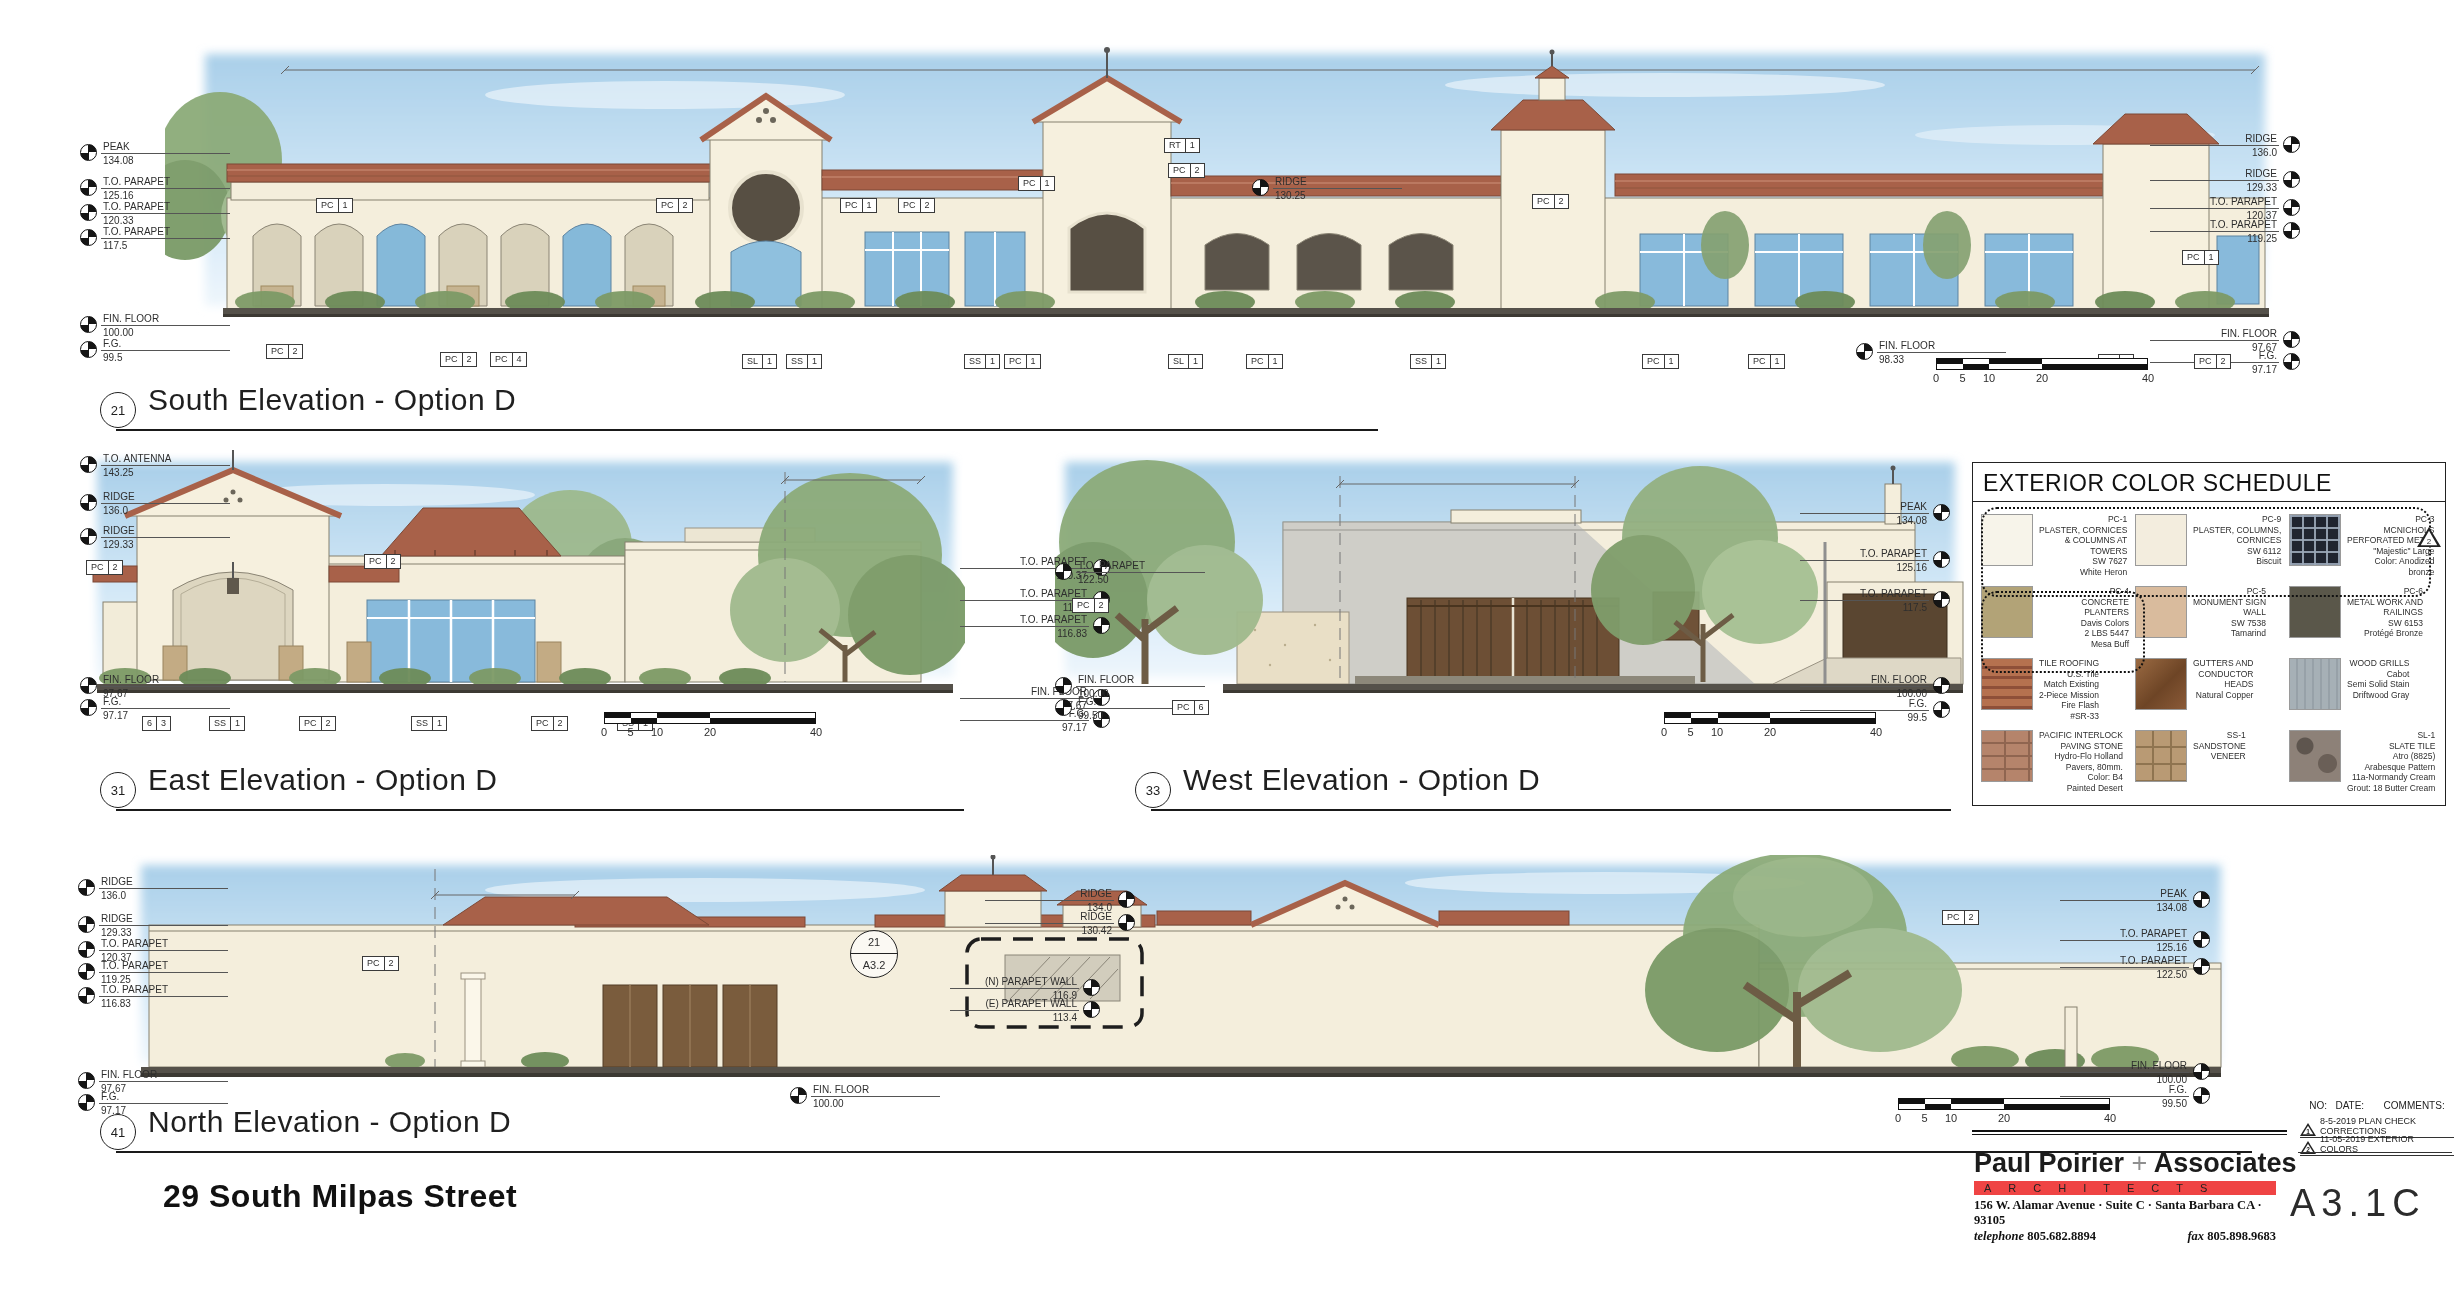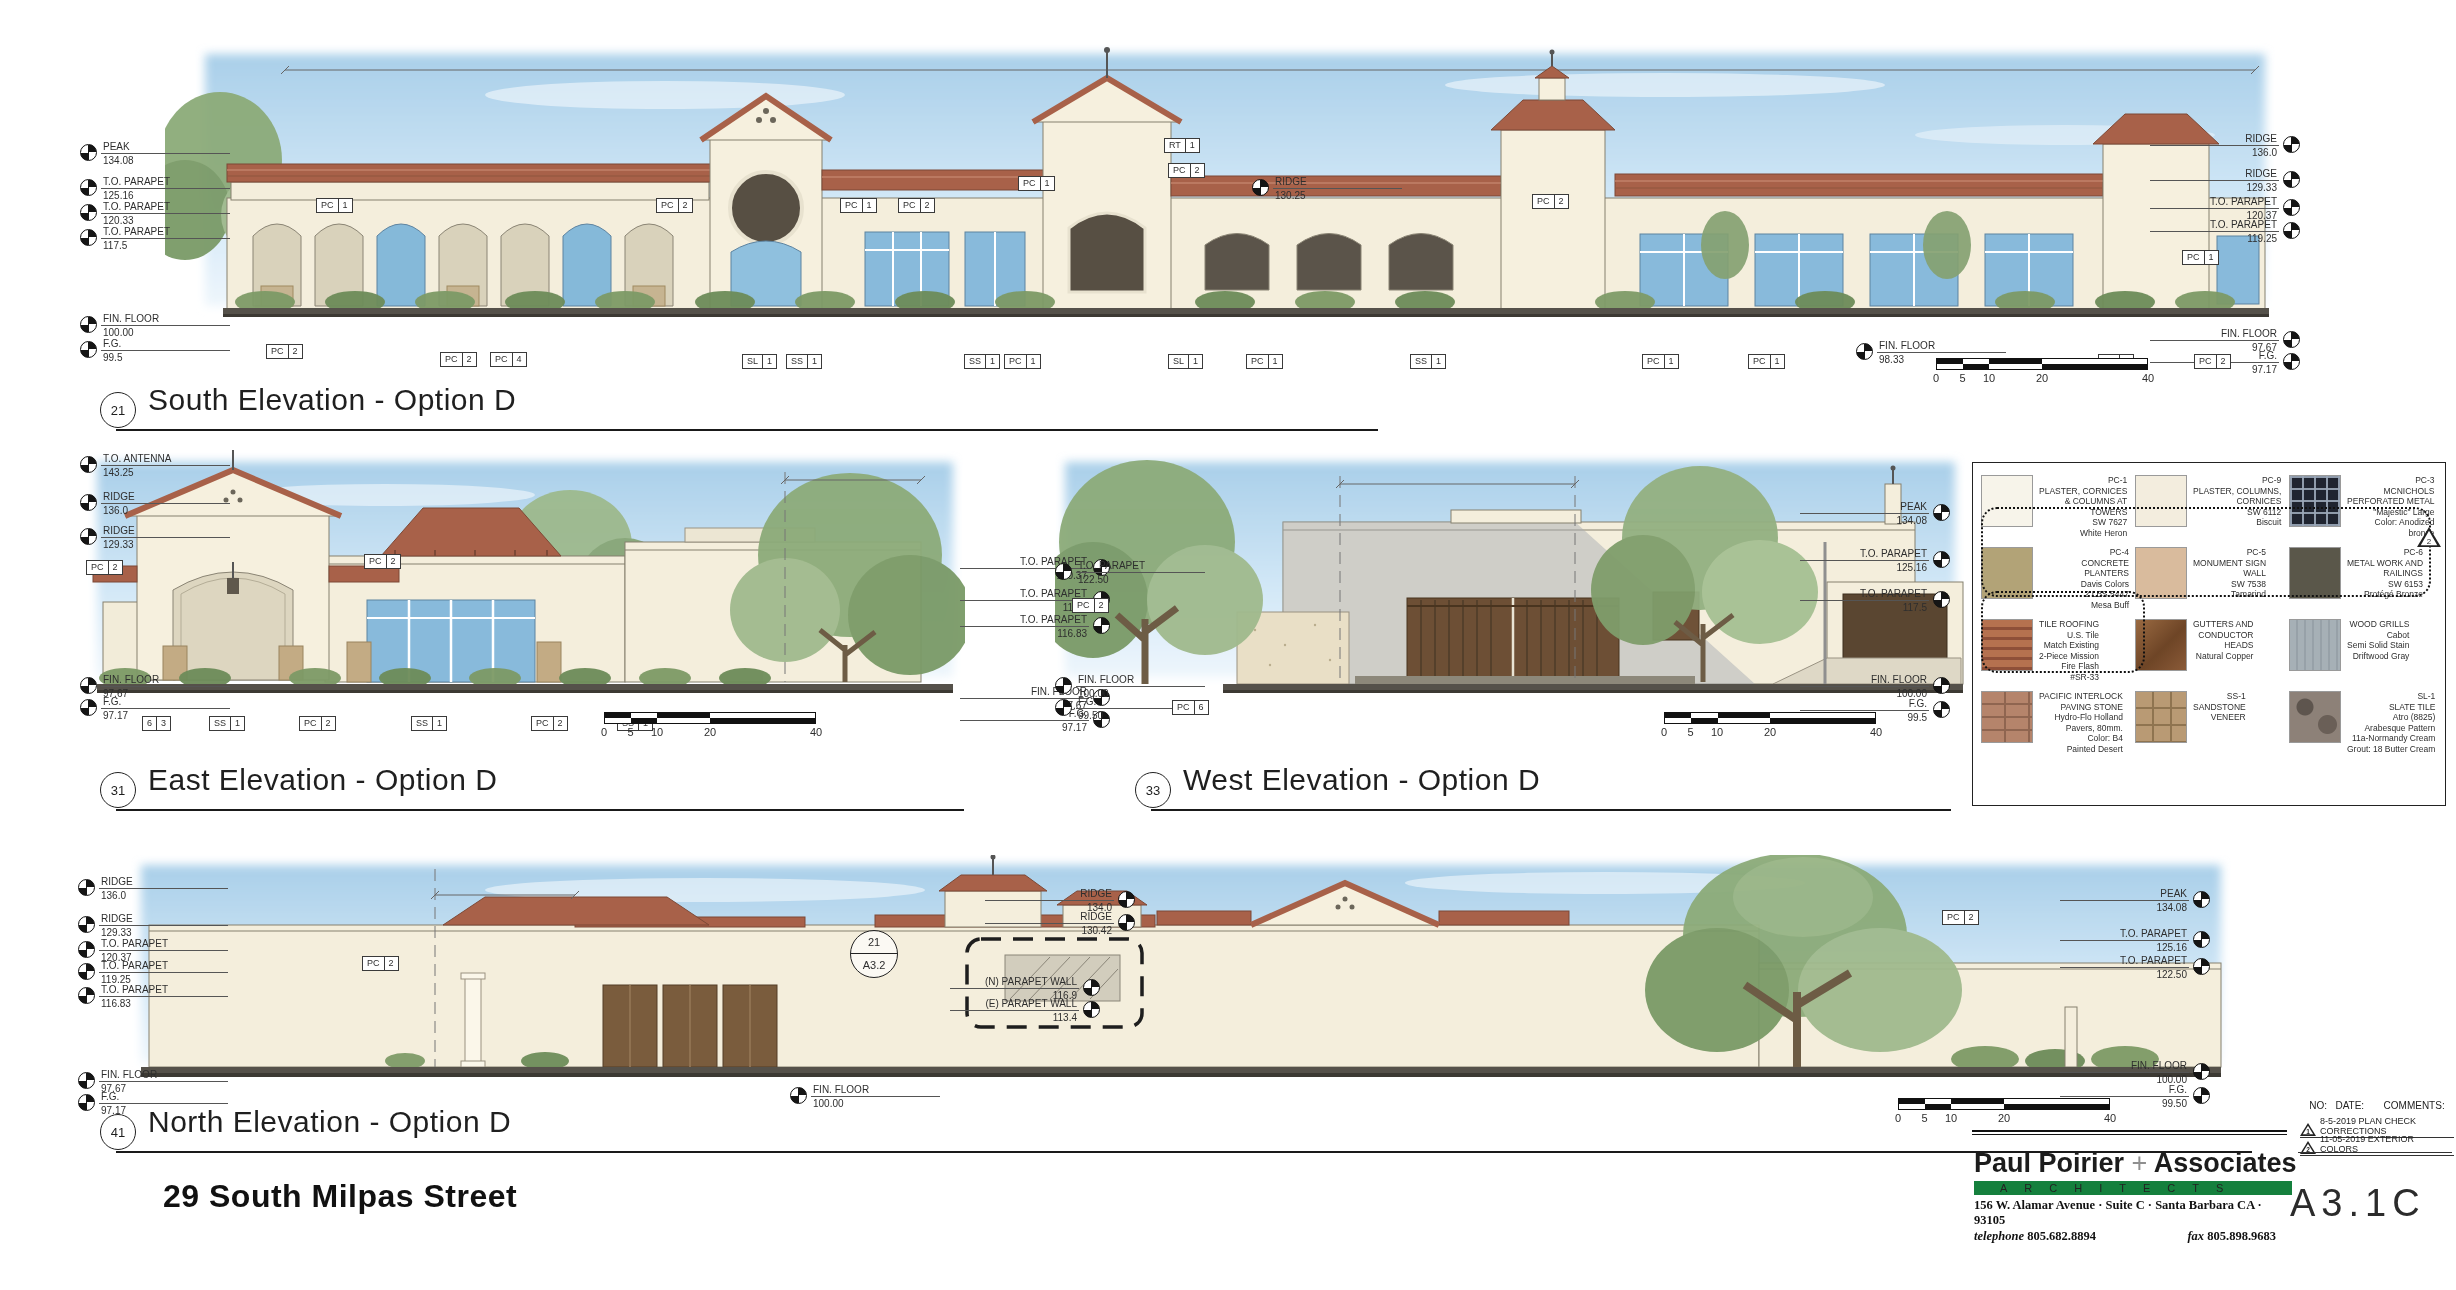--- a/index.html
+++ b/index.html
@@ -64,21 +64,21 @@
            display:flex;align-items:flex-end;justify-content:center;font-size:8px;font-weight:400;}
   
   .proj-title{position:absolute;left:163px;top:1178px;font-size:32px;font-weight:bold;color:#111;letter-spacing:.5px;}
   .color-box{position:absolute;left:632px;top:1157px;width:600px;height:100px;border:2px solid #555;padding:10px 16px;box-sizing:border-box;}
   .color-box .h{font-size:19px;text-decoration:underline;margin-bottom:3px;color:#111;}
   .color-box .l{font-size:19px;margin-top:2px;color:#111;}
   .firm-rule{position:absolute;left:1972px;top:1130px;width:315px;height:5px;border-top:2px solid #111;border-bottom:1.6px solid #111;box-sizing:border-box;}
   .firm{position:absolute;left:1974px;top:1148px;width:318px;}
   .firm .nm{font-size:27px;font-weight:bold;color:#1c1c1c;white-space:nowrap;}
   .firm .nm .plus{color:#8f8f8f;font-weight:400;}
-  .firm .band{margin-top:2px;background:#15803d;color:#222;font-size:11px;letter-spacing:17px;padding:1px 0 1px 26px;white-space:nowrap;overflow:hidden;width:292px;}
+  .firm .band{margin-top:2px;background:#ef4444;color:#222;font-size:11px;letter-spacing:17px;padding:1px 0 1px 10px;white-space:nowrap;overflow:hidden;width:292px;}
   .firm .addr{font-family:"Liberation Serif",serif;font-weight:bold;font-size:12.5px;margin-top:3px;color:#111;}
   .firm .tel{font-family:"Liberation Serif",serif;font-weight:bold;font-size:12.5px;margin-top:1px;display:flex;justify-content:space-between;color:#111;width:302px;}
   .firm .tel i{font-style:italic;}
   .rev{position:absolute;left:2300px;width:154px;font-size:10px;color:#222;text-align:center;}
   .rev-row{position:absolute;left:2300px;width:154px;display:flex;gap:4px;align-items:flex-end;border-bottom:1px solid #333;padding-bottom:1px;font-size:9px;color:#222;justify-content:center;}
   .rev-row .rt{position:relative;width:16px;height:13px;clip-path:polygon(50% 0,100% 100%,0 100%);background:#222;flex:none;}
   .rev-row .rt b{position:absolute;left:1.5px;top:1.5px;right:1.5px;bottom:1px;clip-path:polygon(50% 12%,90% 94%,10% 94%);background:#fff;display:flex;align-items:flex-end;justify-content:center;font-size:6.5px;}
   .sheet-line{position:absolute;left:2298px;top:1152px;width:154px;height:1.4px;background:#333;}
   .sheet-no{position:absolute;left:2290px;top:1182px;font-size:38px;letter-spacing:6px;color:#2b2b2b;}
 </style>
@@ -415,20 +415,21 @@
     <rect x="1960" y="152" width="12" height="60" fill="#f4eedc" stroke="#85806f"></rect>
     <line x1="330" y1="14" x2="330" y2="212" stroke="#777" stroke-dasharray="12 7"></line>
     <line x1="330" y1="40" x2="470" y2="40" stroke="#666"></line>
       <line x1="326" y1="44" x2="334" y2="36" stroke="#666"></line>
       <line x1="466" y1="44" x2="474" y2="36" stroke="#666"></line>
     <rect x="36" y="212" width="2080" height="6" fill="#55514a"></rect>
       <rect x="36" y="218" width="2080" height="4" fill="#3c3933"></rect>
   </svg>
 
   <div class="cs-panel">
+    <div class="cs-title">EXTERIOR COLOR SCHEDULE</div>
     <div class="cs-grid">
 
     <div class="cs-cell">
         <span class="sw sw-pc1"></span>
         <span class="cs-txt">PC-1
 PLASTER, CORNICES
 &amp; COLUMNS AT
 TOWERS
 SW 7627
 White Heron</span>

